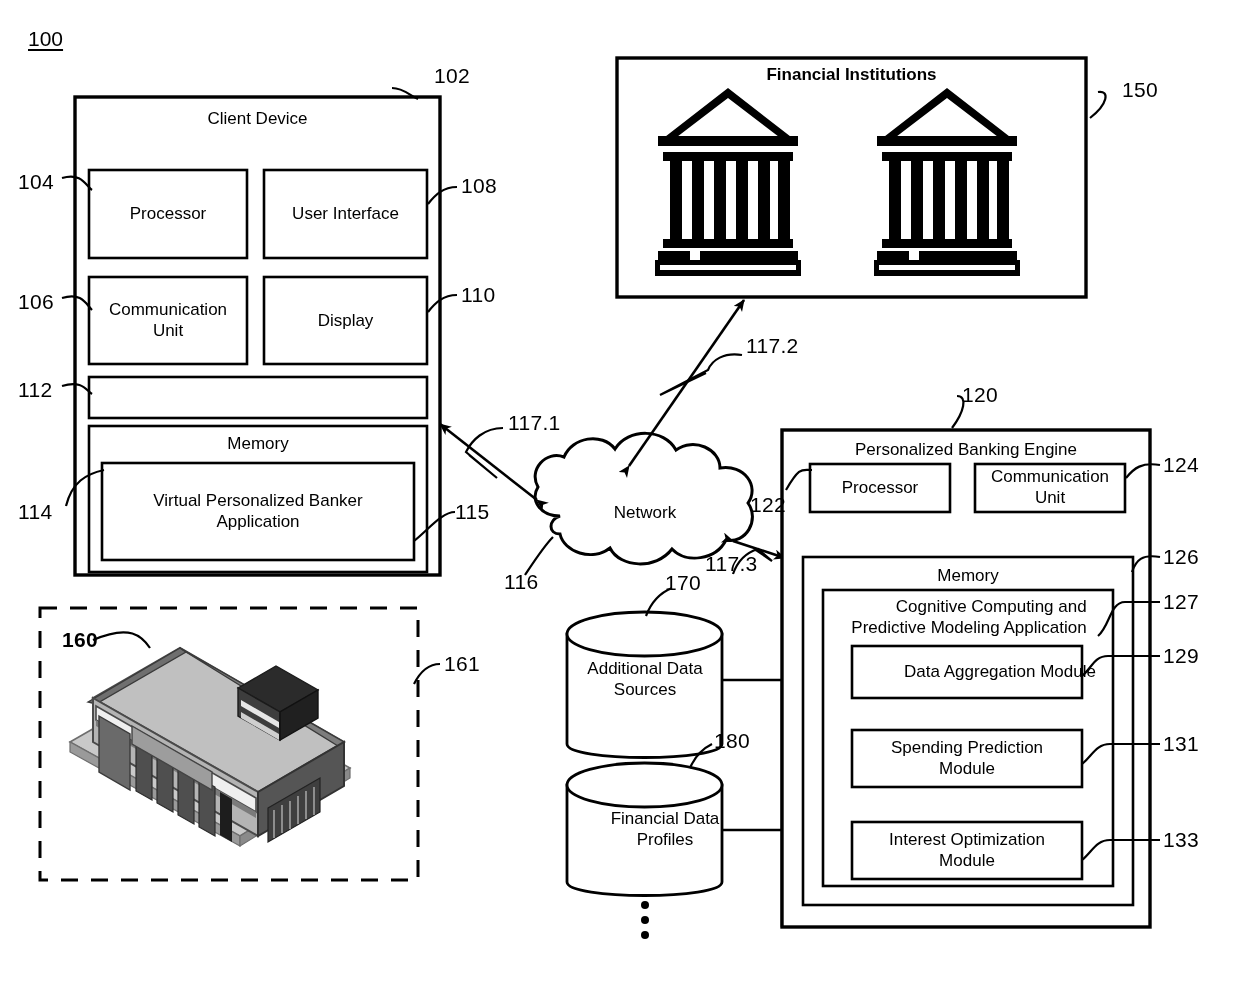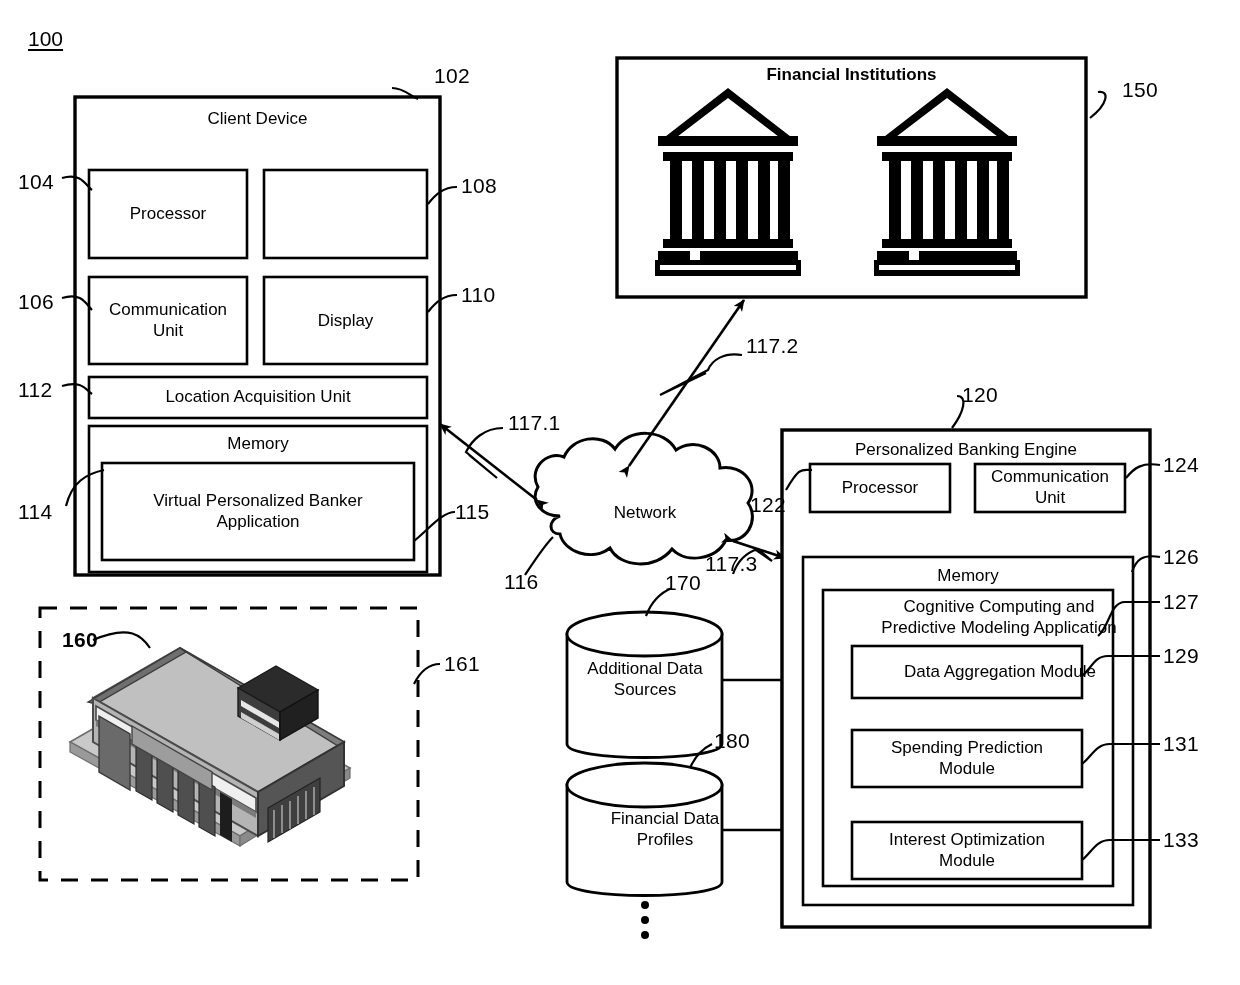--- a/index.html
+++ b/index.html
@@ -195,24 +195,24 @@
     <path d="M1160,602 L1125,602 C1110,602 1110,626 1098,636" fill="none" stroke="#000" stroke-width="2.2"></path>
     <path d="M1160,656 L1108,656 C1094,656 1092,668 1082,676" fill="none" stroke="#000" stroke-width="2.2"></path>
     <path d="M1160,744 L1110,744 C1096,744 1092,756 1082,764" fill="none" stroke="#000" stroke-width="2.2"></path>
     <path d="M1160,840 L1110,840 C1096,840 1092,852 1082,860" fill="none" stroke="#000" stroke-width="2.2"></path>
   </svg>
 
   <div class="figno" style="left:28px;top:27px;">100</div>
 
   <div class="boxlabel" style="left:75px;top:106px;width:365px;height:26px;">Client Device</div>
   <div class="boxlabel" style="left:89px;top:170px;width:158px;height:88px;">Processor</div>
+  <div class="boxlabel" style="left:264px;top:170px;width:163px;height:88px;">User Interface</div>
   <div class="boxlabel" style="left:89px;top:277px;width:158px;height:87px;white-space:pre-line;">Communication
 Unit</div>
   <div class="boxlabel" style="left:264px;top:277px;width:163px;height:88px;">Display</div>
-  <div class="boxlabel" style="left:89px;top:377px;width:338px;height:41px;">Location Acquisition Unit</div>
   <div class="boxlabel" style="left:89px;top:431px;width:338px;height:26px;">Memory</div>
   <div class="boxlabel" style="left:102px;top:463px;width:312px;height:97px;white-space:pre-line;">Virtual Personalized Banker
 Application</div>
 
   <div class="refnum" style="left:434px;top:64px;">102</div>
   <div class="refnum" style="left:18px;top:170px;">104</div>
   <div class="refnum" style="left:461px;top:174px;">108</div>
   <div class="refnum" style="left:18px;top:290px;">106</div>
   <div class="refnum" style="left:461px;top:283px;">110</div>
   <div class="refnum" style="left:18px;top:378px;">112</div>
@@ -237,21 +237,21 @@
   <div class="refnum" style="left:665px;top:571px;">170</div>
   <div class="boxlabel" style="left:567px;top:798px;width:156px;height:64px;white-space:pre-line;padding-left:20px;">Financial Data
 Profiles</div>
   <div class="refnum" style="left:714px;top:729px;">180</div>
 
   <div class="boxlabel" style="left:782px;top:437px;width:368px;height:26px;">Personalized Banking Engine</div>
   <div class="boxlabel" style="left:810px;top:464px;width:140px;height:48px;">Processor</div>
   <div class="boxlabel" style="left:975px;top:464px;width:150px;height:48px;white-space:pre-line;">Communication
 Unit</div>
   <div class="boxlabel" style="left:803px;top:563px;width:330px;height:26px;">Memory</div>
-  <div class="boxlabel" style="left:854px;top:594px;width:290px;height:48px;white-space:pre-line;">Cognitive Computing and
+  <div class="boxlabel" style="left:824px;top:594px;width:290px;height:48px;white-space:pre-line;text-align:right;">Cognitive Computing and
 Predictive Modeling Application</div>
   <div class="boxlabel" style="left:852px;top:646px;width:230px;height:52px;padding-left:33px;">Data Aggregation Module</div>
   <div class="boxlabel" style="left:852px;top:730px;width:230px;height:57px;white-space:pre-line;">Spending Prediction
 Module</div>
   <div class="boxlabel" style="left:852px;top:822px;width:230px;height:57px;white-space:pre-line;">Interest Optimization
 Module</div>
 
   <div class="refnum" style="left:962px;top:383px;">120</div>
   <div class="refnum" style="left:750px;top:493px;">122</div>
   <div class="refnum" style="left:1163px;top:453px;text-align:right;">124</div>

